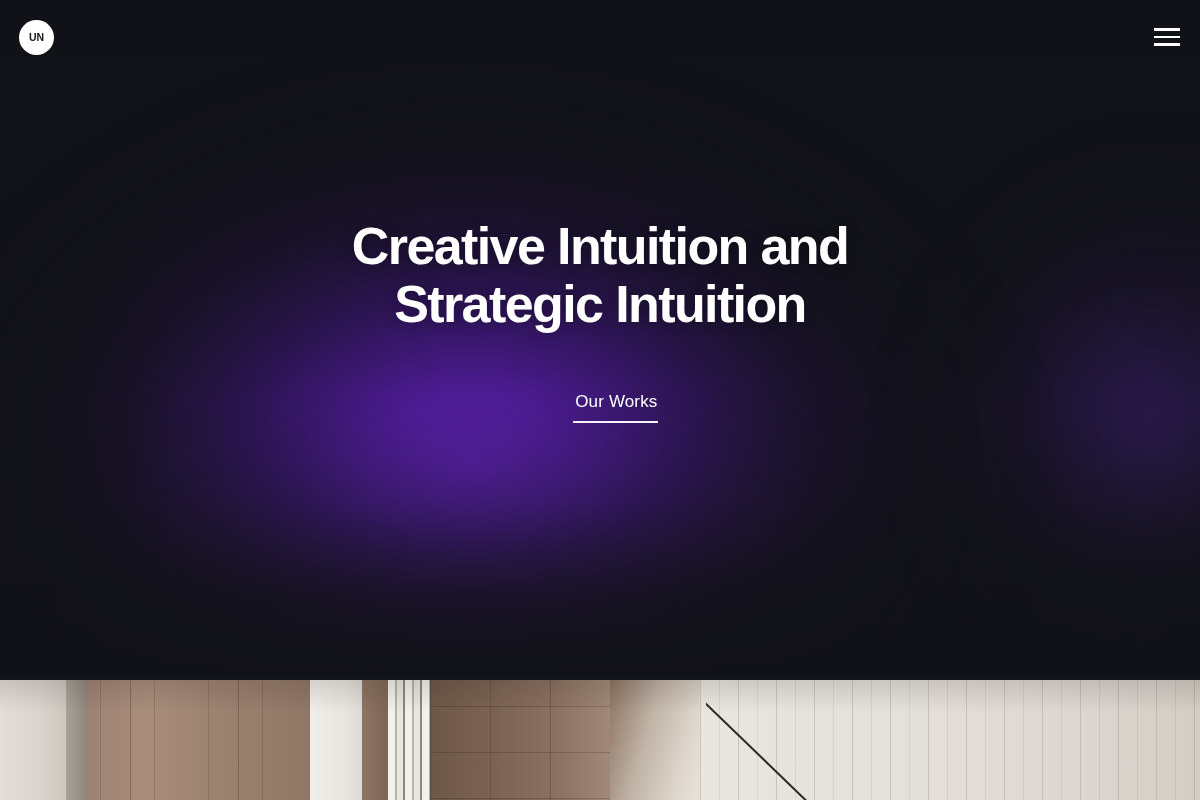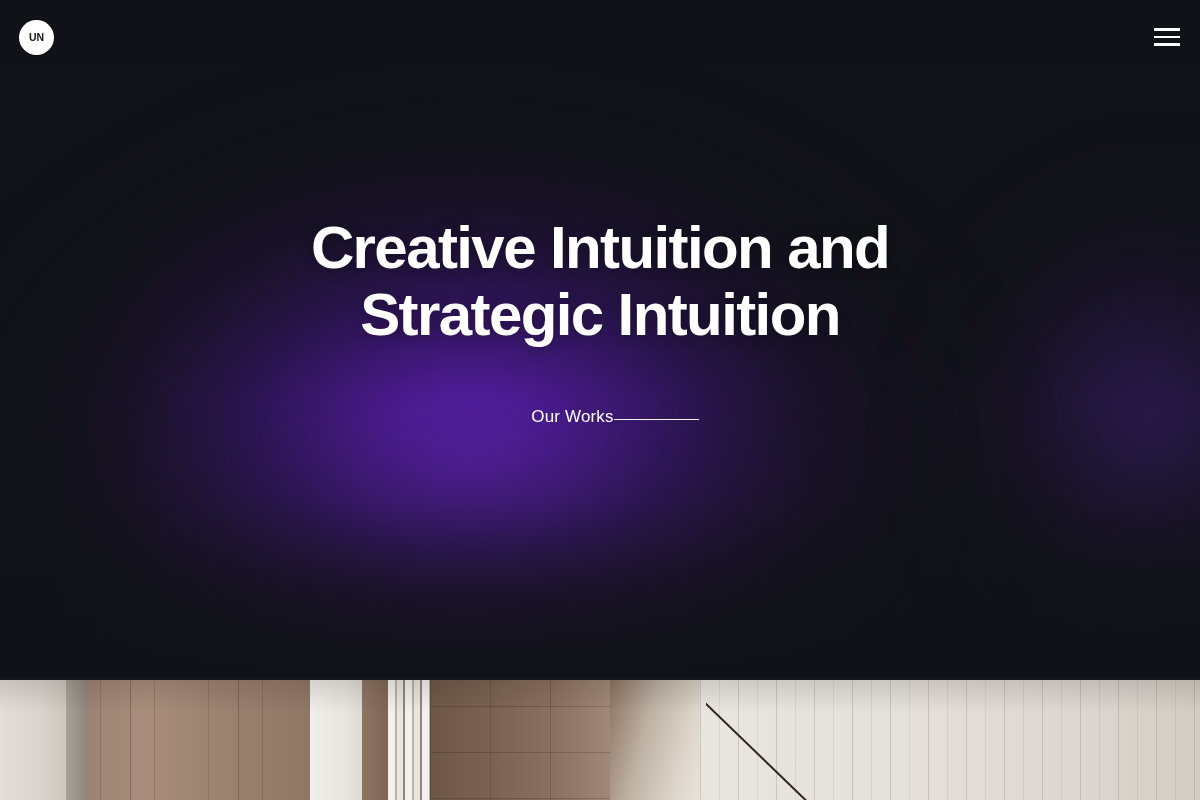--- a/index.html
+++ b/index.html
@@ -117,31 +117,31 @@
     display:flex; flex-direction:column;
     align-items:center; justify-content:center;
     z-index:5;
     padding-bottom:36px;
   }
   .headline {
     text-align:center;
     color:#ffffff;
     font-family:"Liberation Sans", sans-serif;
     font-weight:700;
-    font-size:60px;
+    font-size:52px;
     line-height:1.04;
     letter-spacing:-1.6px;
     text-shadow:0 1px 14px rgba(0,0,0,0.30);
   }
   .headline .line { display:block; white-space:nowrap; }
   .headline .line-2 { margin-top:4px; }
 
   .cta-wrap {
     margin-top:62px;
-    display:flex; flex-direction:row; align-items:flex-start;margin-left:30px;
+    display:flex; flex-direction:column; align-items:flex-end;margin-left:30px;
   }
   .cta-link {
     color:#ffffff;
     font-size:17px;
     font-weight:400;
     letter-spacing:0.15px;
     line-height:1;
     text-decoration:none;
     cursor:pointer;
     font-family:"Liberation Sans", sans-serif;

